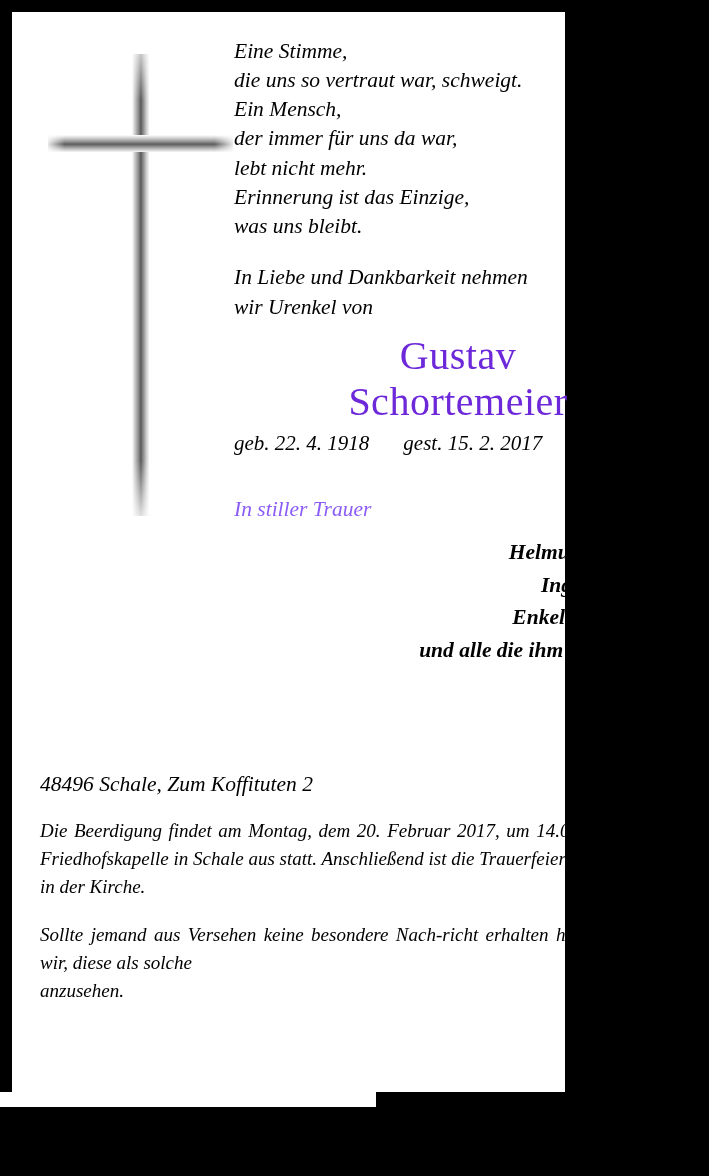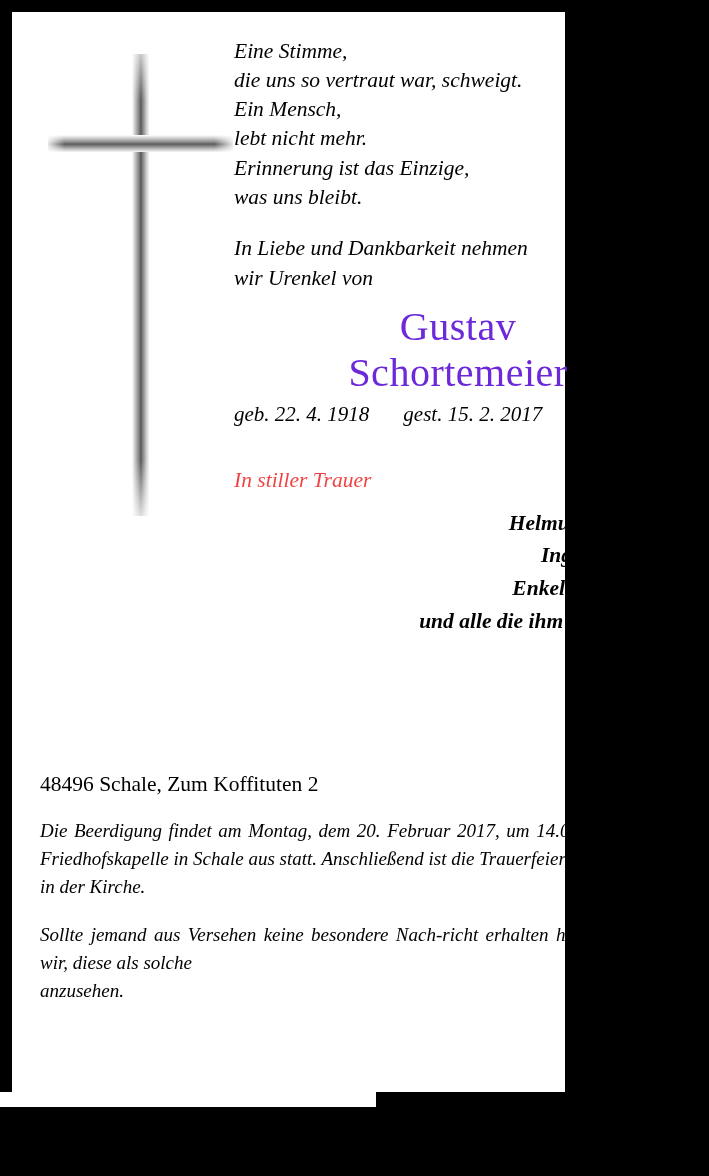--- a/index.html
+++ b/index.html
@@ -115,41 +115,42 @@
     font-style: italic;
     font-size: 21px;
     color: #000;
   }
   .dates .gap { display: inline-block; width: 34px; }
 
   .mourning-label {
     margin-top: 41px;
     font-style: italic;
     font-size: 21.5px;
-    color: #ef4444;
+    color: #8b5cf6;
   }
 
   .family {
     margin-top: 14px;
     font-weight: bold;
     font-style: italic;
     font-size: 21.5px;
     line-height: 1.52;
     color: #000;
     text-align: right;
   }
 
   
   .lower-col {
     position: absolute;
     left: 28px;
     top: 760px;
     width: 642px;
   }
   .address {
+    font-style: italic;
     font-size: 21.5px;
     color: #000;
   }
   .para {
     margin-top: 20px;
     font-style: italic;
     font-size: 19px;
     line-height: 1.47;
     text-align: justify;
     text-justify: inter-word;
@@ -186,20 +187,21 @@
       <div class="cross-vert"></div>
       <div class="cross-horz"></div>
     </div>
 
     <div class="upper-col">
 
       <div class="poem">
         <div>Eine Stimme,</div>
         <div>die uns so vertraut war, schweigt.</div>
         <div>Ein Mensch,</div>
+        <div>der immer für uns da war,</div>
         <div>lebt nicht mehr.</div>
         <div>Erinnerung ist das Einzige,</div>
         <div>was uns bleibt.</div>
       </div>
 
       <div class="intro">
         <div>In Liebe und Dankbarkeit nehmen</div>
         <div class="last">wir Urenkel von</div>
       </div>
 

